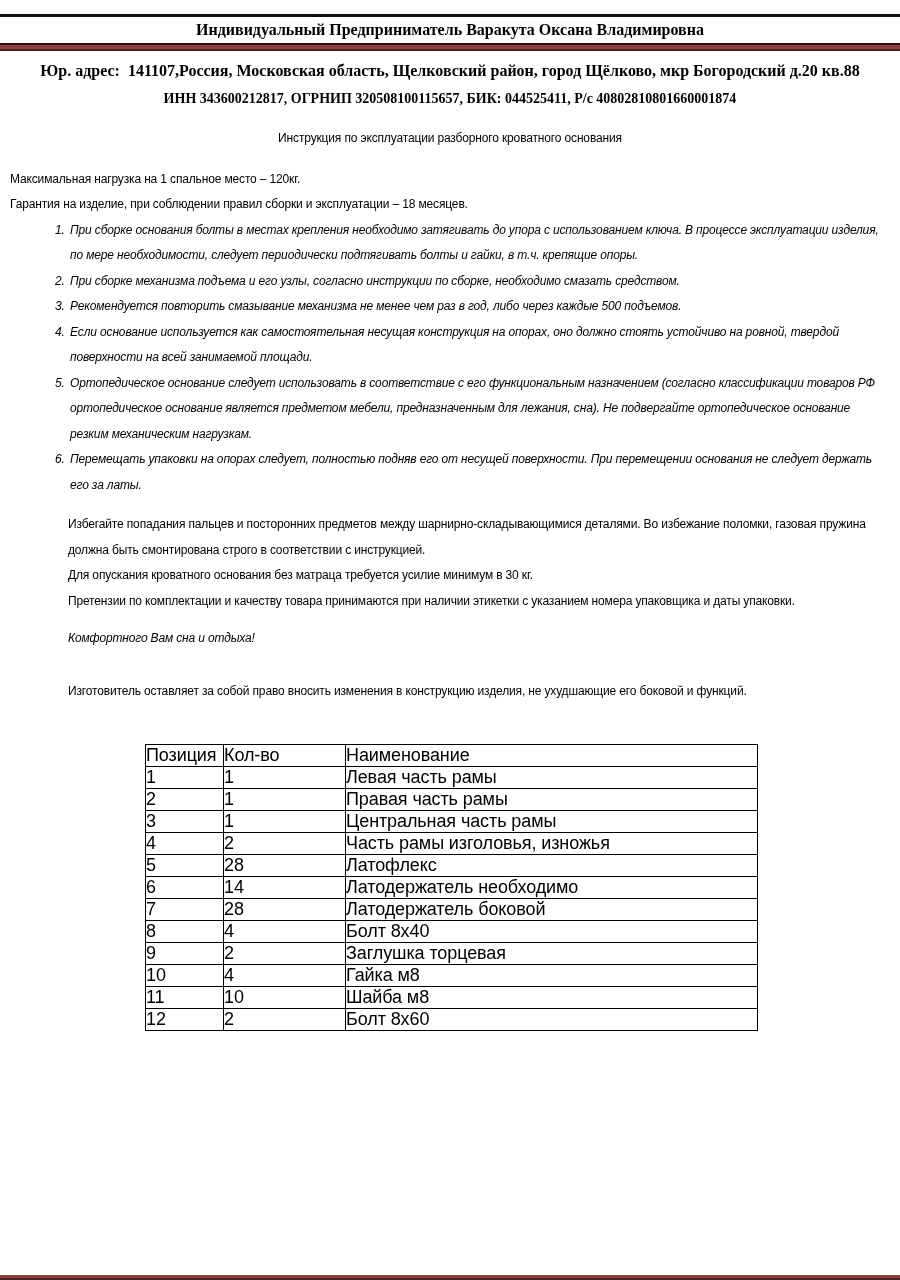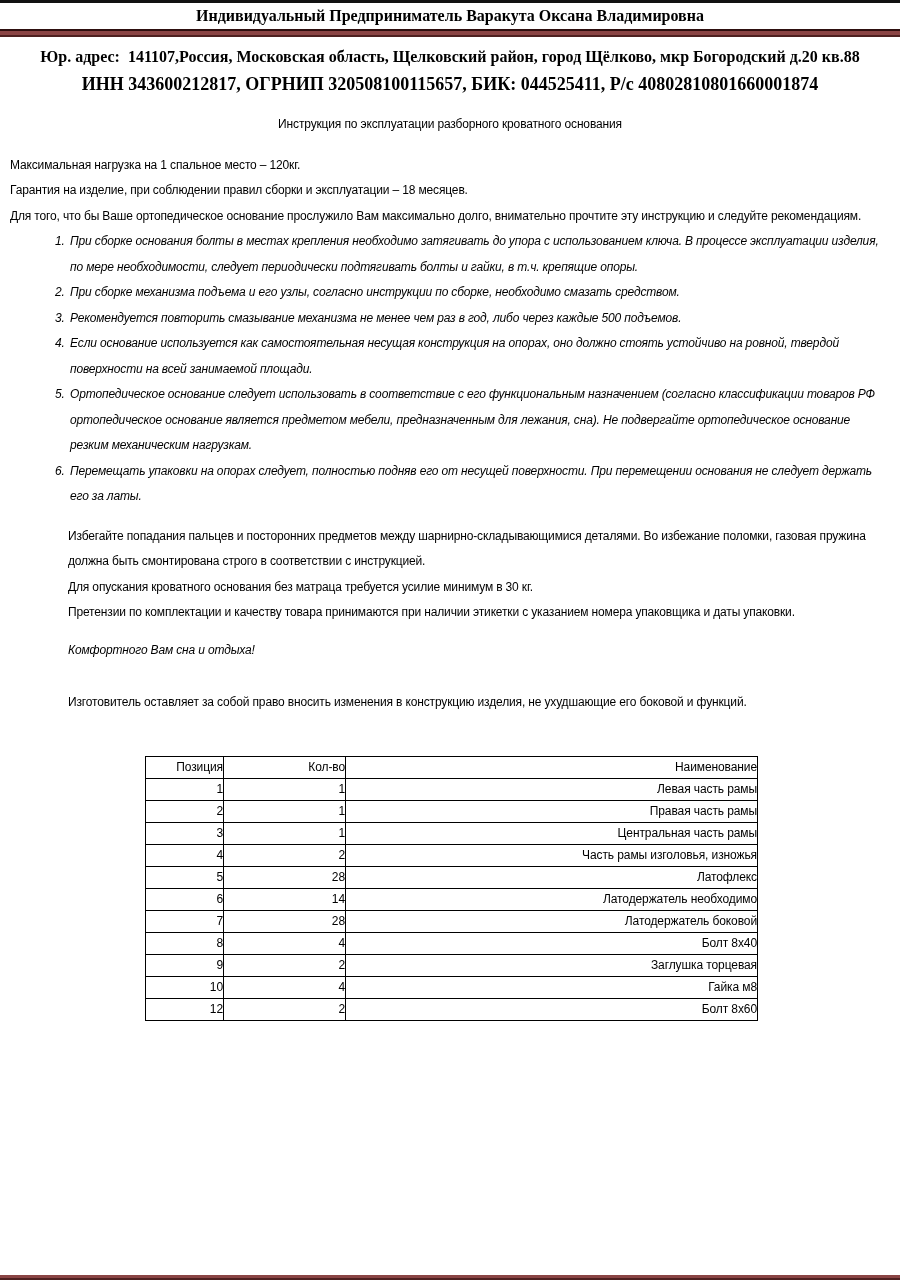--- a/index.html
+++ b/index.html
@@ -12,20 +12,21 @@
     height: 1280px;
     position: relative;
     overflow: hidden;
     font-family: "Liberation Sans", sans-serif;
     color: #000;
   }
   .page {
     position: absolute;
     inset: 0;
     background: #fff;
+    margin-top: 14px;
   }
   .top-rule {
     height: 3px;
     background: #111;
     width: 100%;
   }
   .serif-head {
     font-family: "Liberation Serif", serif;
     font-weight: bold;
     text-align: center;
@@ -43,21 +44,21 @@
       #8a4444 2px, #8a4444 6px,
       #4e2020 6px, #4e2020 8px);
   }
   .company-address {
     font-size: 16px;
     line-height: 21px;
     margin: 9px 0 0 0;
     white-space: pre-wrap;
   }
   .company-requisites {
-    font-size: 18px;
+    font-size: 14px;
     line-height: 21px;
     margin: 7px 0 0 0;
   }
   .page-title {
     font-size: 17px;
     line-height: 22px;
     text-align: center;
     margin: 17px 0 0 0;
     letter-spacing: -0.1px;
   }
@@ -92,23 +93,23 @@
   table.parts {
     border-collapse: collapse;
     margin: 40px 0 0 145px;
     table-layout: fixed;
   }
   table.parts col.c1 { width: 78px; }
   table.parts col.c2 { width: 122px; }
   table.parts col.c3 { width: 412px; }
   table.parts th, table.parts td {
     border: 1px solid #000;
-    text-align: right;
+    text-align: left;
     font-weight: normal;
-    font-size: 12px;
+    font-size: 18px;
     line-height: 21px;
     height: 21px;
     padding: 0;
     letter-spacing: -0.1px;
     overflow: hidden;
     white-space: nowrap;
   }
   .bottom-rule {
     position: absolute;
     left: 0; right: 0; bottom: 0;
@@ -129,21 +130,20 @@
 
   <div class="serif-head company-address">Юр. адрес:  141107,Россия, Московская область, Щелковский район, город Щёлково, мкр Богородский д.20 кв.88</div>
 
   <div class="serif-head company-requisites">ИНН 343600212817, ОГРНИП 320508100115657, БИК: 044525411, Р/с 40802810801660001874</div>
 
   <div class="page-title body-text">Инструкция по эксплуатации разборного кроватного основания</div>
 
   <div class="intro body-text">
     <p>Максимальная нагрузка на 1 спальное место – 120кг.</p>
     <p>Гарантия на изделие, при соблюдении правил сборки и эксплуатации – 18 месяцев.</p>
-    <p>Для того, что бы Ваше ортопедическое основание прослужило Вам максимально долго, внимательно прочтите эту инструкцию и следуйте рекомендациям.</p>
   </div>
 
   <ol class="instructions body-text">
     <li>При сборке основания болты в местах крепления необходимо затягивать до упора с использованием ключа. В процессе эксплуатации изделия, по мере необходимости, следует периодически подтягивать болты и гайки, в т.ч. крепящие опоры.</li>
     <li>При сборке механизма подъема и его узлы, согласно инструкции по сборке, необходимо смазать средством.</li>
     <li>Рекомендуется повторить смазывание механизма не менее чем раз в год, либо через каждые 500 подъемов.</li>
     <li>Если основание используется как самостоятельная несущая конструкция на опорах, оно должно стоять устойчиво на ровной, твердой поверхности на всей занимаемой площади.</li>
     <li>Ортопедическое основание следует использовать в соответствие с его функциональным назначением (согласно классификации товаров РФ ортопедическое основание является предметом мебели, предназначенным для лежания, сна). Не подвергайте ортопедическое основание резким механическим нагрузкам.</li>
     <li>Перемещать упаковки на опорах следует, полностью подняв его от несущей поверхности. При перемещении основания не следует держать его за латы.</li>
   </ol>
@@ -216,20 +216,25 @@
           <td>9</td>
           <td>2</td>
           <td>Заглушка торцевая</td>
         </tr>
       <tr>
           <td>10</td>
           <td>4</td>
           <td>Гайка м8</td>
         </tr>
       <tr>
+          <td>11</td>
+          <td>10</td>
+          <td>Шайба м8</td>
+        </tr>
+      <tr>
           <td>12</td>
           <td>2</td>
           <td>Болт 8х60</td>
         </tr>
     </tbody>
   </table>
 
   <div class="bottom-rule"></div>
 
 </div>

